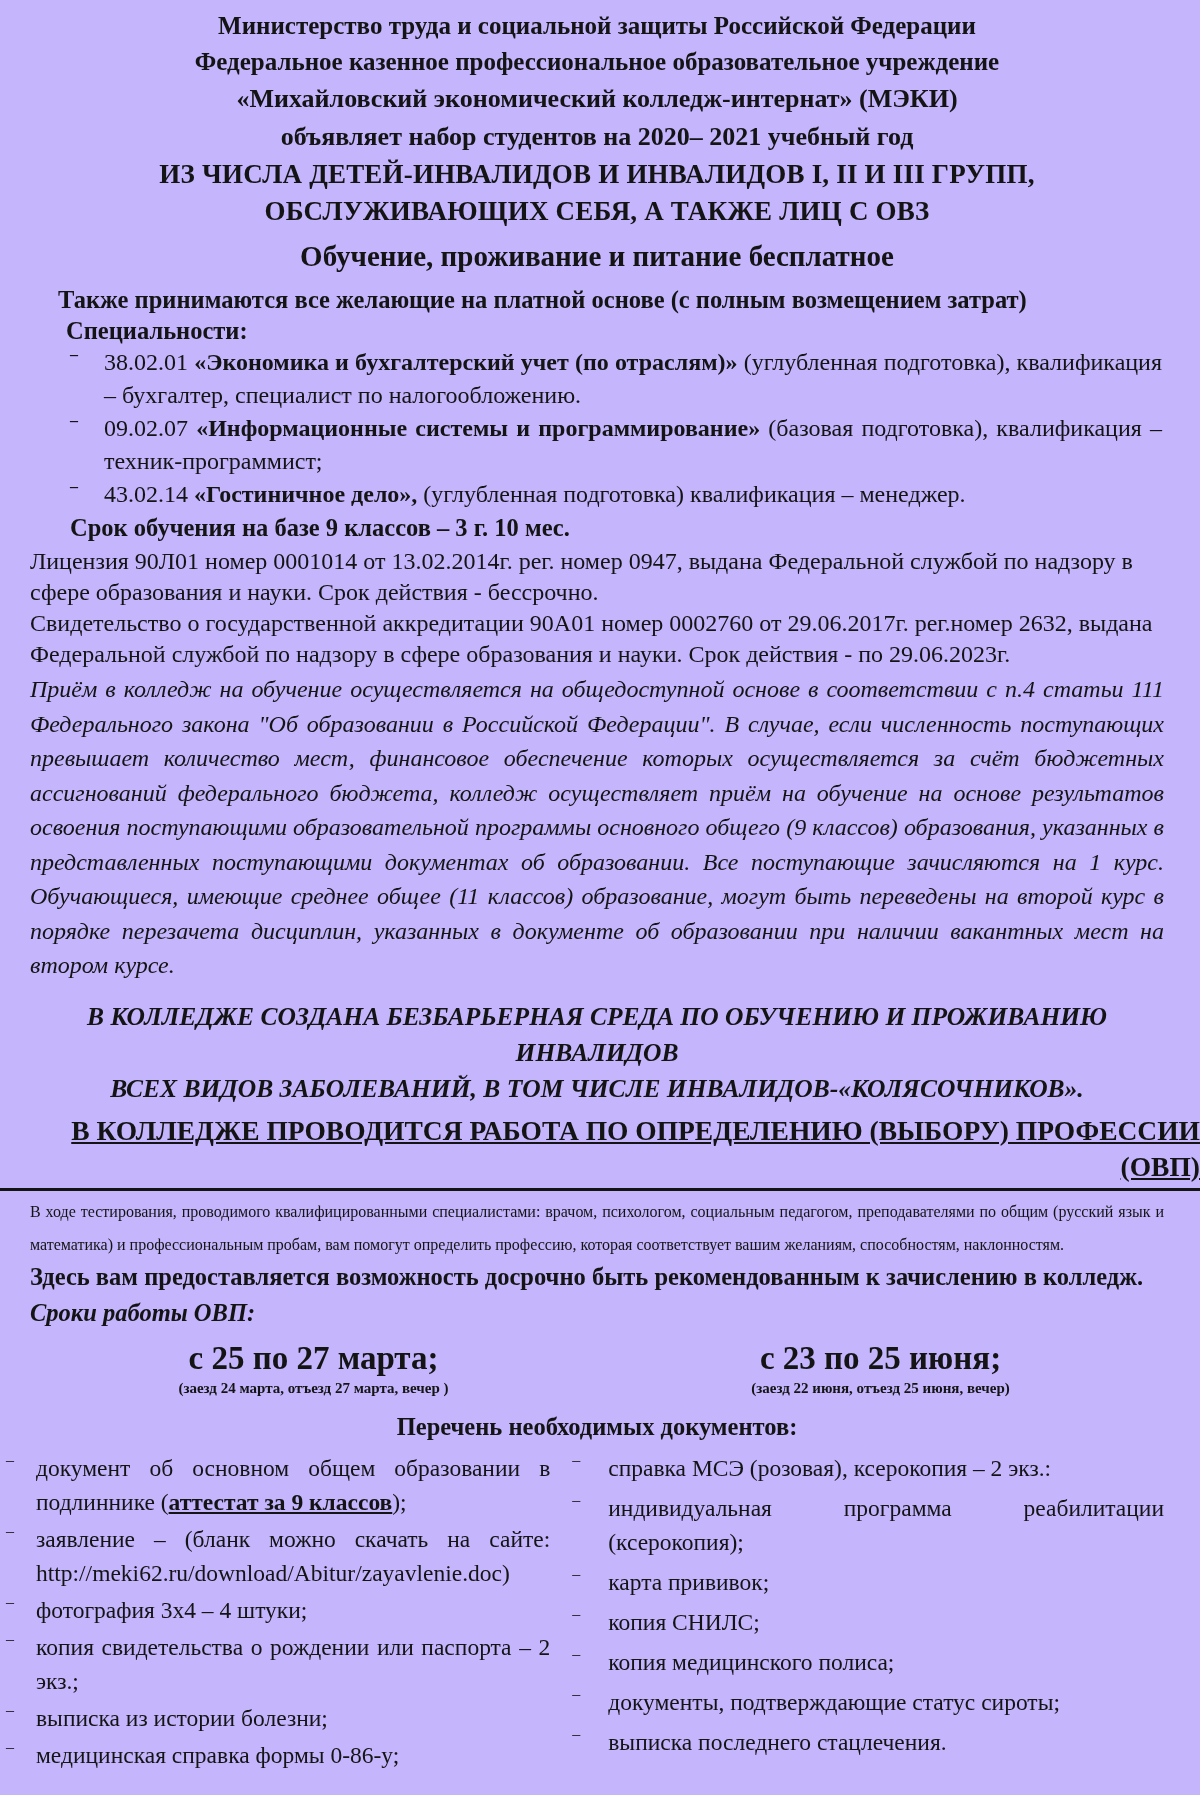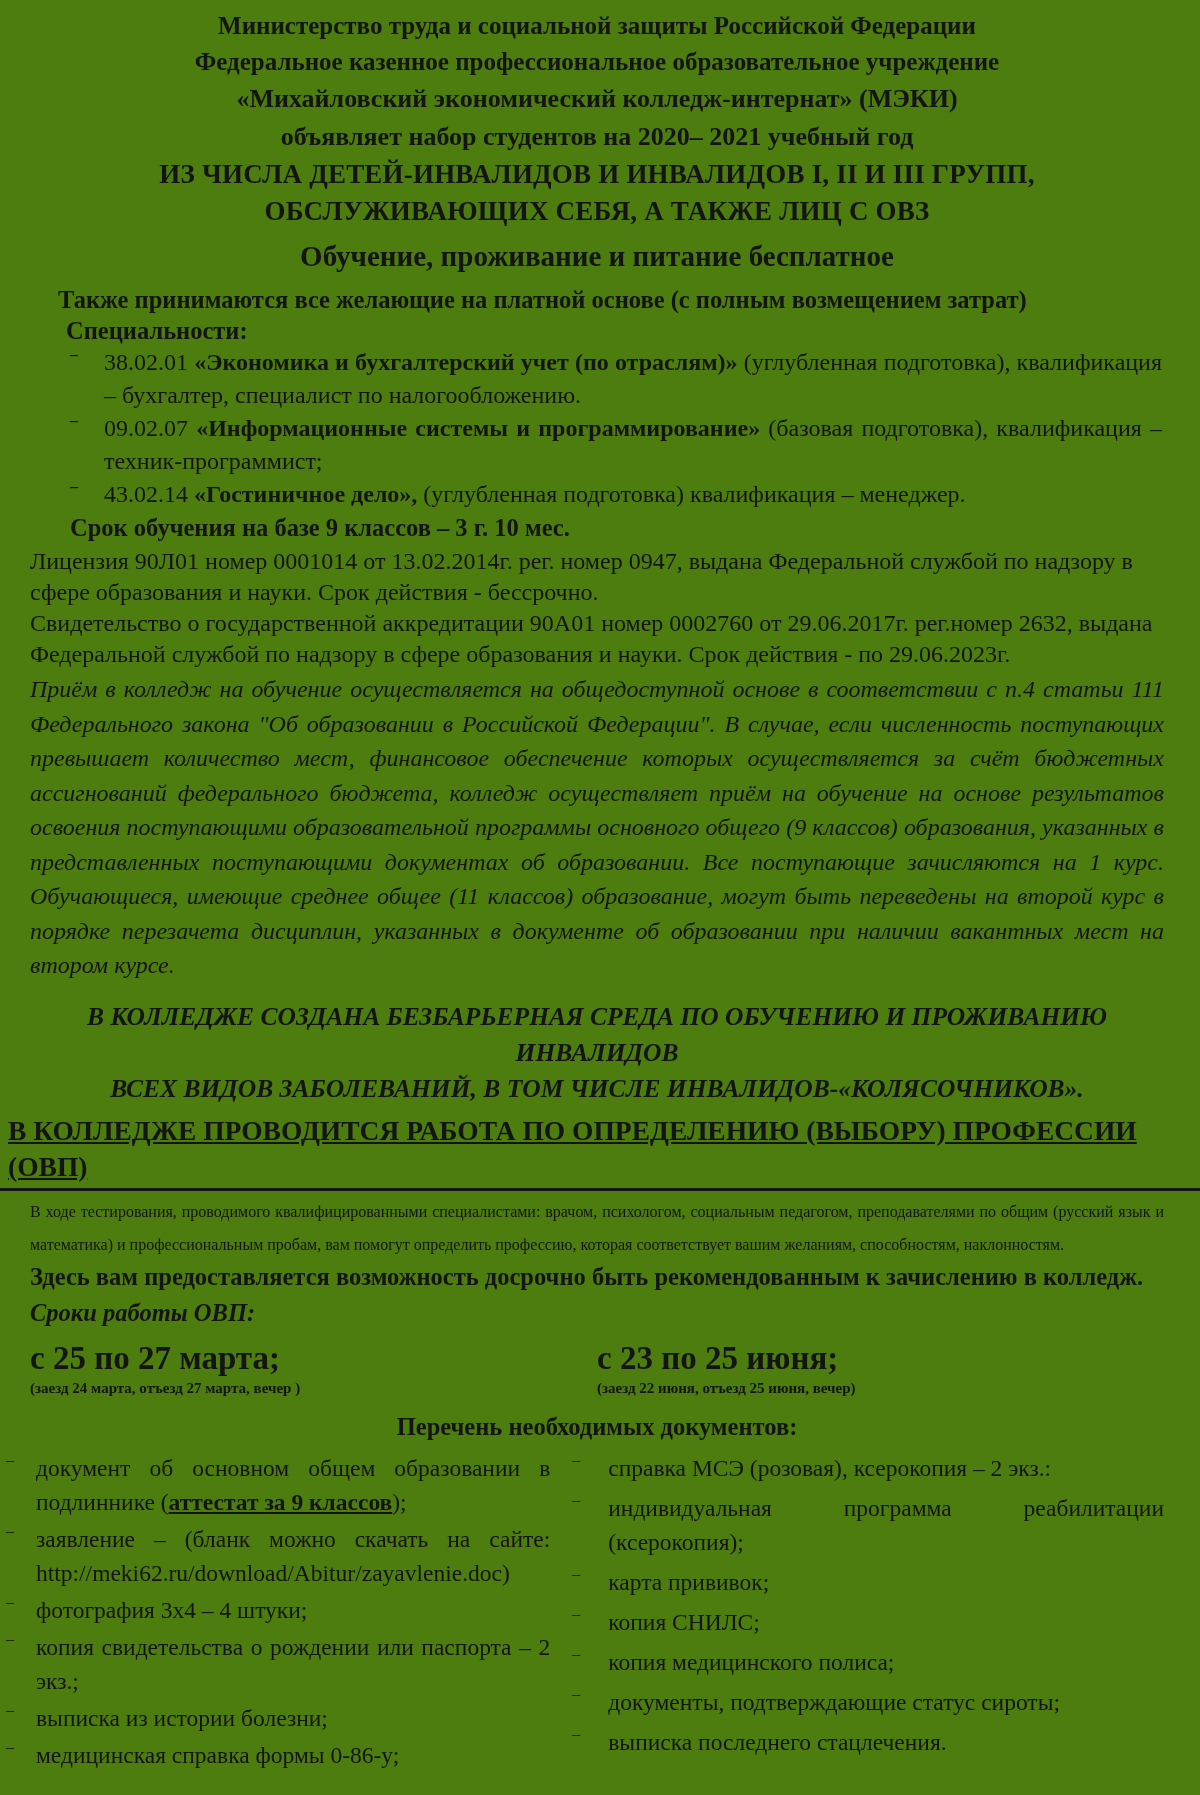--- a/index.html
+++ b/index.html
@@ -1,18 +1,18 @@
 <!DOCTYPE html>
 <html lang="ru"><head>
 <meta charset="utf-8">
 <style>
   html,body{margin:0;padding:0;background:#d8d6d2;}
   .page{
     width:1200px;height:1795px;box-sizing:border-box;
-    margin:0 auto;background:#4d7c0f;color:#141414;
+    margin:0 auto;background:#c4b5fd;color:#141414;
     font-family:"Liberation Serif","DejaVu Serif",serif;
     padding:8px 36px 10px 30px;overflow:hidden;
     position:relative;
   }
   .c{text-align:center}
   .b{font-weight:bold}
   .i{font-style:italic}
   .u{}
   .just{text-align:justify}
   
@@ -27,27 +27,27 @@
   .bullet .dash{width:34px;flex:none;font-weight:bold}
   .bullet .btxt{flex:1;font-size:24px;line-height:33px;text-align:justify}
   .duration{font-size:24.5px;line-height:33px;margin-left:40px}
   .plain{font-size:24px;line-height:31px}
   .lic{margin-top:2px}
   .rules{font-size:24px;line-height:34.5px;text-align:justify;font-weight:normal;font-style:italic;margin-top:2px}
   .barrier{font-size:25.5px;line-height:36px;margin-top:16px}
   .ovp-head{
     font-size:27.5px;line-height:36px;text-decoration:underline;
     border-bottom:3px solid #141414;padding-bottom:3px;margin-top:6px;
-    margin-left:-30px;margin-right:-36px;padding-left:8px;
+    margin-left:-30px;margin-right:-36px;padding-left:8px;text-align:right;
   }
   .ovp-desc{font-size:16px;line-height:33px;margin-top:4px}
   .benefit{font-size:24.5px;line-height:32px}
   .sched-label{font-size:24.5px;line-height:32px;margin-top:4px}
   .dates-row{display:flex;margin-top:10px}
-  .date-block{width:50%;text-align:left}
+  .date-block{width:50%;text-align:center}
   .date-big{font-size:33px;line-height:38px}
   .date-note{font-size:15px;line-height:18px;margin-top:2px}
   .docs-head{font-size:24.5px;line-height:32px;margin-top:14px;margin-bottom:8px}
   .doc-cols{display:flex;margin-left:-24px}
   .doc-col-left{width:47%;flex:none}
   .doc-col-right{width:53%;flex:none;padding-left:22px;box-sizing:border-box}
   .ditem{display:flex;margin-bottom:3px}
   .ditem .dash{width:30px;flex:none}
   .ditem .dtxt{flex:1;font-size:23.5px;line-height:34px;text-align:justify}
   .doc-col-right .ditem{margin-bottom:6px}

